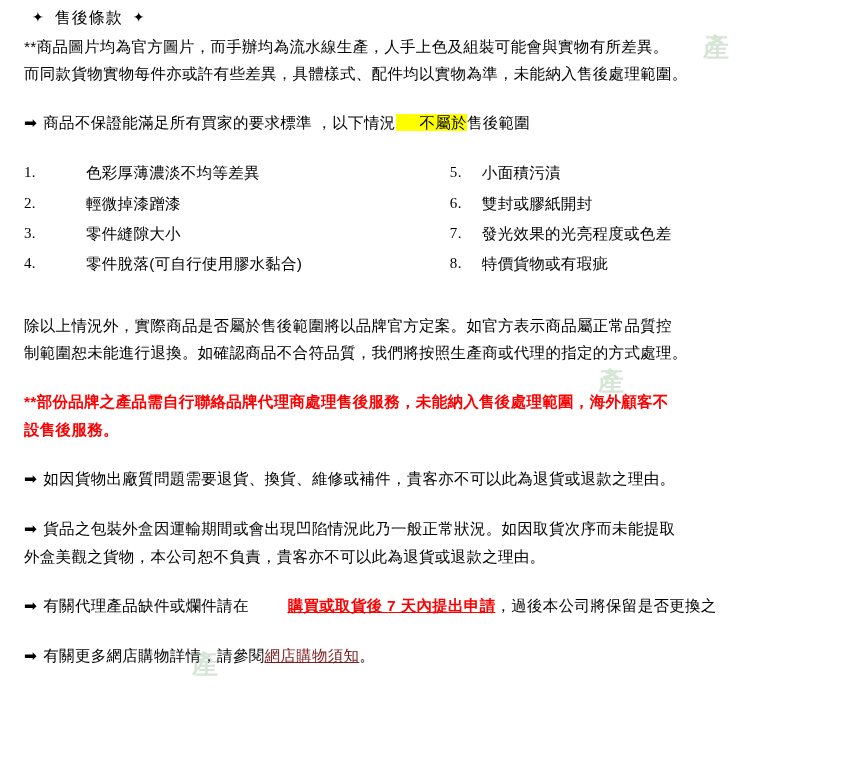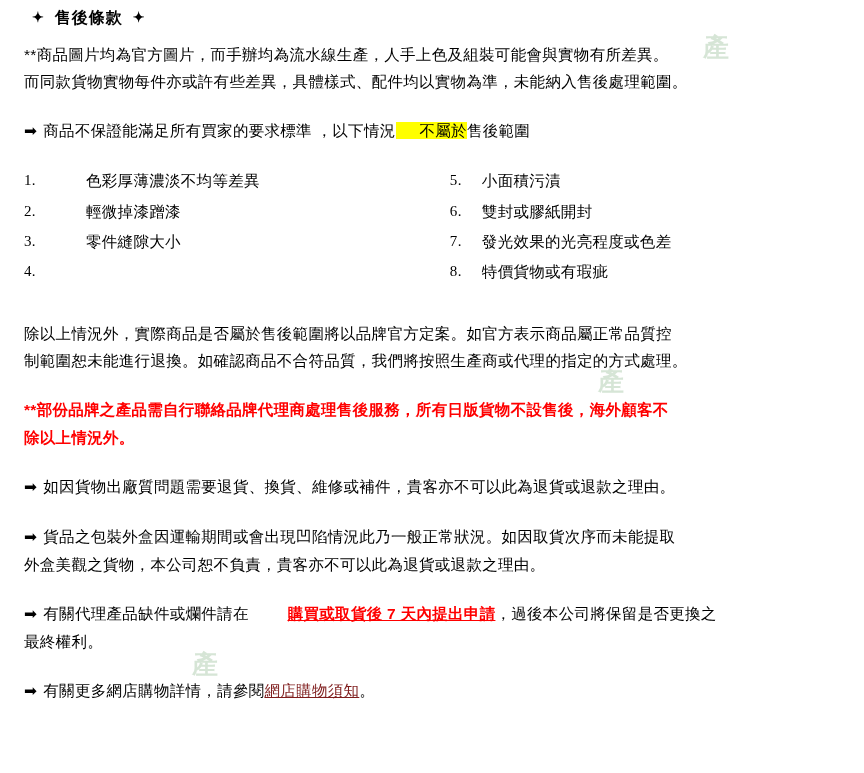--- a/index.html
+++ b/index.html
@@ -17,23 +17,23 @@
   }
   .page {
     width: 864px;
     min-height: 773px;
     box-sizing: border-box;
     padding: 6px 18px 10px 24px;
     position: relative;
   }
   .title-line {
     font-size: 16px;
-    font-weight: bold;
+    font-weight: normal;
     letter-spacing: 1px;
-    margin: 0 0 12px 8px;
+    margin: 0 0 4px 8px;
     white-space: nowrap;
   }
   .diamond {
     font-size: 14px;
     vertical-align: 1px;
   }
   .title-text {
     margin: 0 10px;
   }
   p.para {
@@ -141,20 +141,21 @@
       <div class="li">
         <span class="num">2.</span>
         <span>輕微掉漆蹭漆</span>
       </div>
       <div class="li">
         <span class="num">3.</span>
         <span>零件縫隙大小</span>
       </div>
       <div class="li">
         <span class="num">4.</span>
+        <span>零件脫落(可自行使用膠水黏合)</span>
       </div>
     </div>
     <div class="list-col second">
       <div class="li second">
         <span class="num">5.</span>
         <span>小面積污漬</span>
       </div>
       <div class="li second">
         <span class="num">6.</span>
         <span>雙封或膠紙開封</span>
@@ -170,42 +171,41 @@
     </div>
   </div>
 
   <div class="gap-lg"></div>
 
   <p class="para">除以上情況外，實際商品是否屬於售後範圍將以品牌官方定案。如官方表示商品屬正常品質控</p>
   <p class="para">制範圍恕未能進行退換。如確認商品不合符品質，我們將按照生產商或代理的指定的方式處理。</p>
 
   <div class="gap-md"></div>
 
-  <p class="para red-bold">**部份品牌之產品需自行聯絡品牌代理商處理售後服務，所有日版貨物不設售後，海外顧客不</p>
-  <p class="para red-bold">除以上情況外。</p>
+  <p class="para red-bold">**部份品牌之產品需自行聯絡品牌代理商處理售後服務，未能納入售後處理範圍，海外顧客不</p>
+  <p class="para red-bold">設售後服務。</p>
 
   <div class="gap-md"></div>
 
   <p class="para">
     <span class="arrow">➡</span><span>如因貨物出廠質問題需要退貨、換貨、維修或補件，貴客亦不可以此為退貨或退款之理由。</span>
   </p>
 
   <div class="gap-md"></div>
 
   <p class="para">
     <span class="arrow">➡</span><span>貨品之包裝外盒因運輸期間或會出現凹陷情況此乃一般正常狀況。如因取貨次序而未能提取</span>
   </p>
   <p class="para">外盒美觀之貨物，本公司恕不負責，貴客亦不可以此為退貨或退款之理由。</p>
 
   <div class="gap-md"></div>
 
   <p class="para">
     <span class="arrow">➡</span><span>有關代理產品缺件或爛件請在</span><span class="red-ul">購買或取貨後 7 天內提出申請</span><span>，過後本公司將保留是否更換之</span>
   </p>
-  <p class="para">最終權利。</p>
 
   <div class="gap-md"></div>
 
   <p class="para">
     <span class="arrow">➡</span><span>有關更多網店購物詳情，請參閱</span><span class="link">網店購物須知</span><span>。</span>
   </p>
 
 </div>
 
 </body></html>

